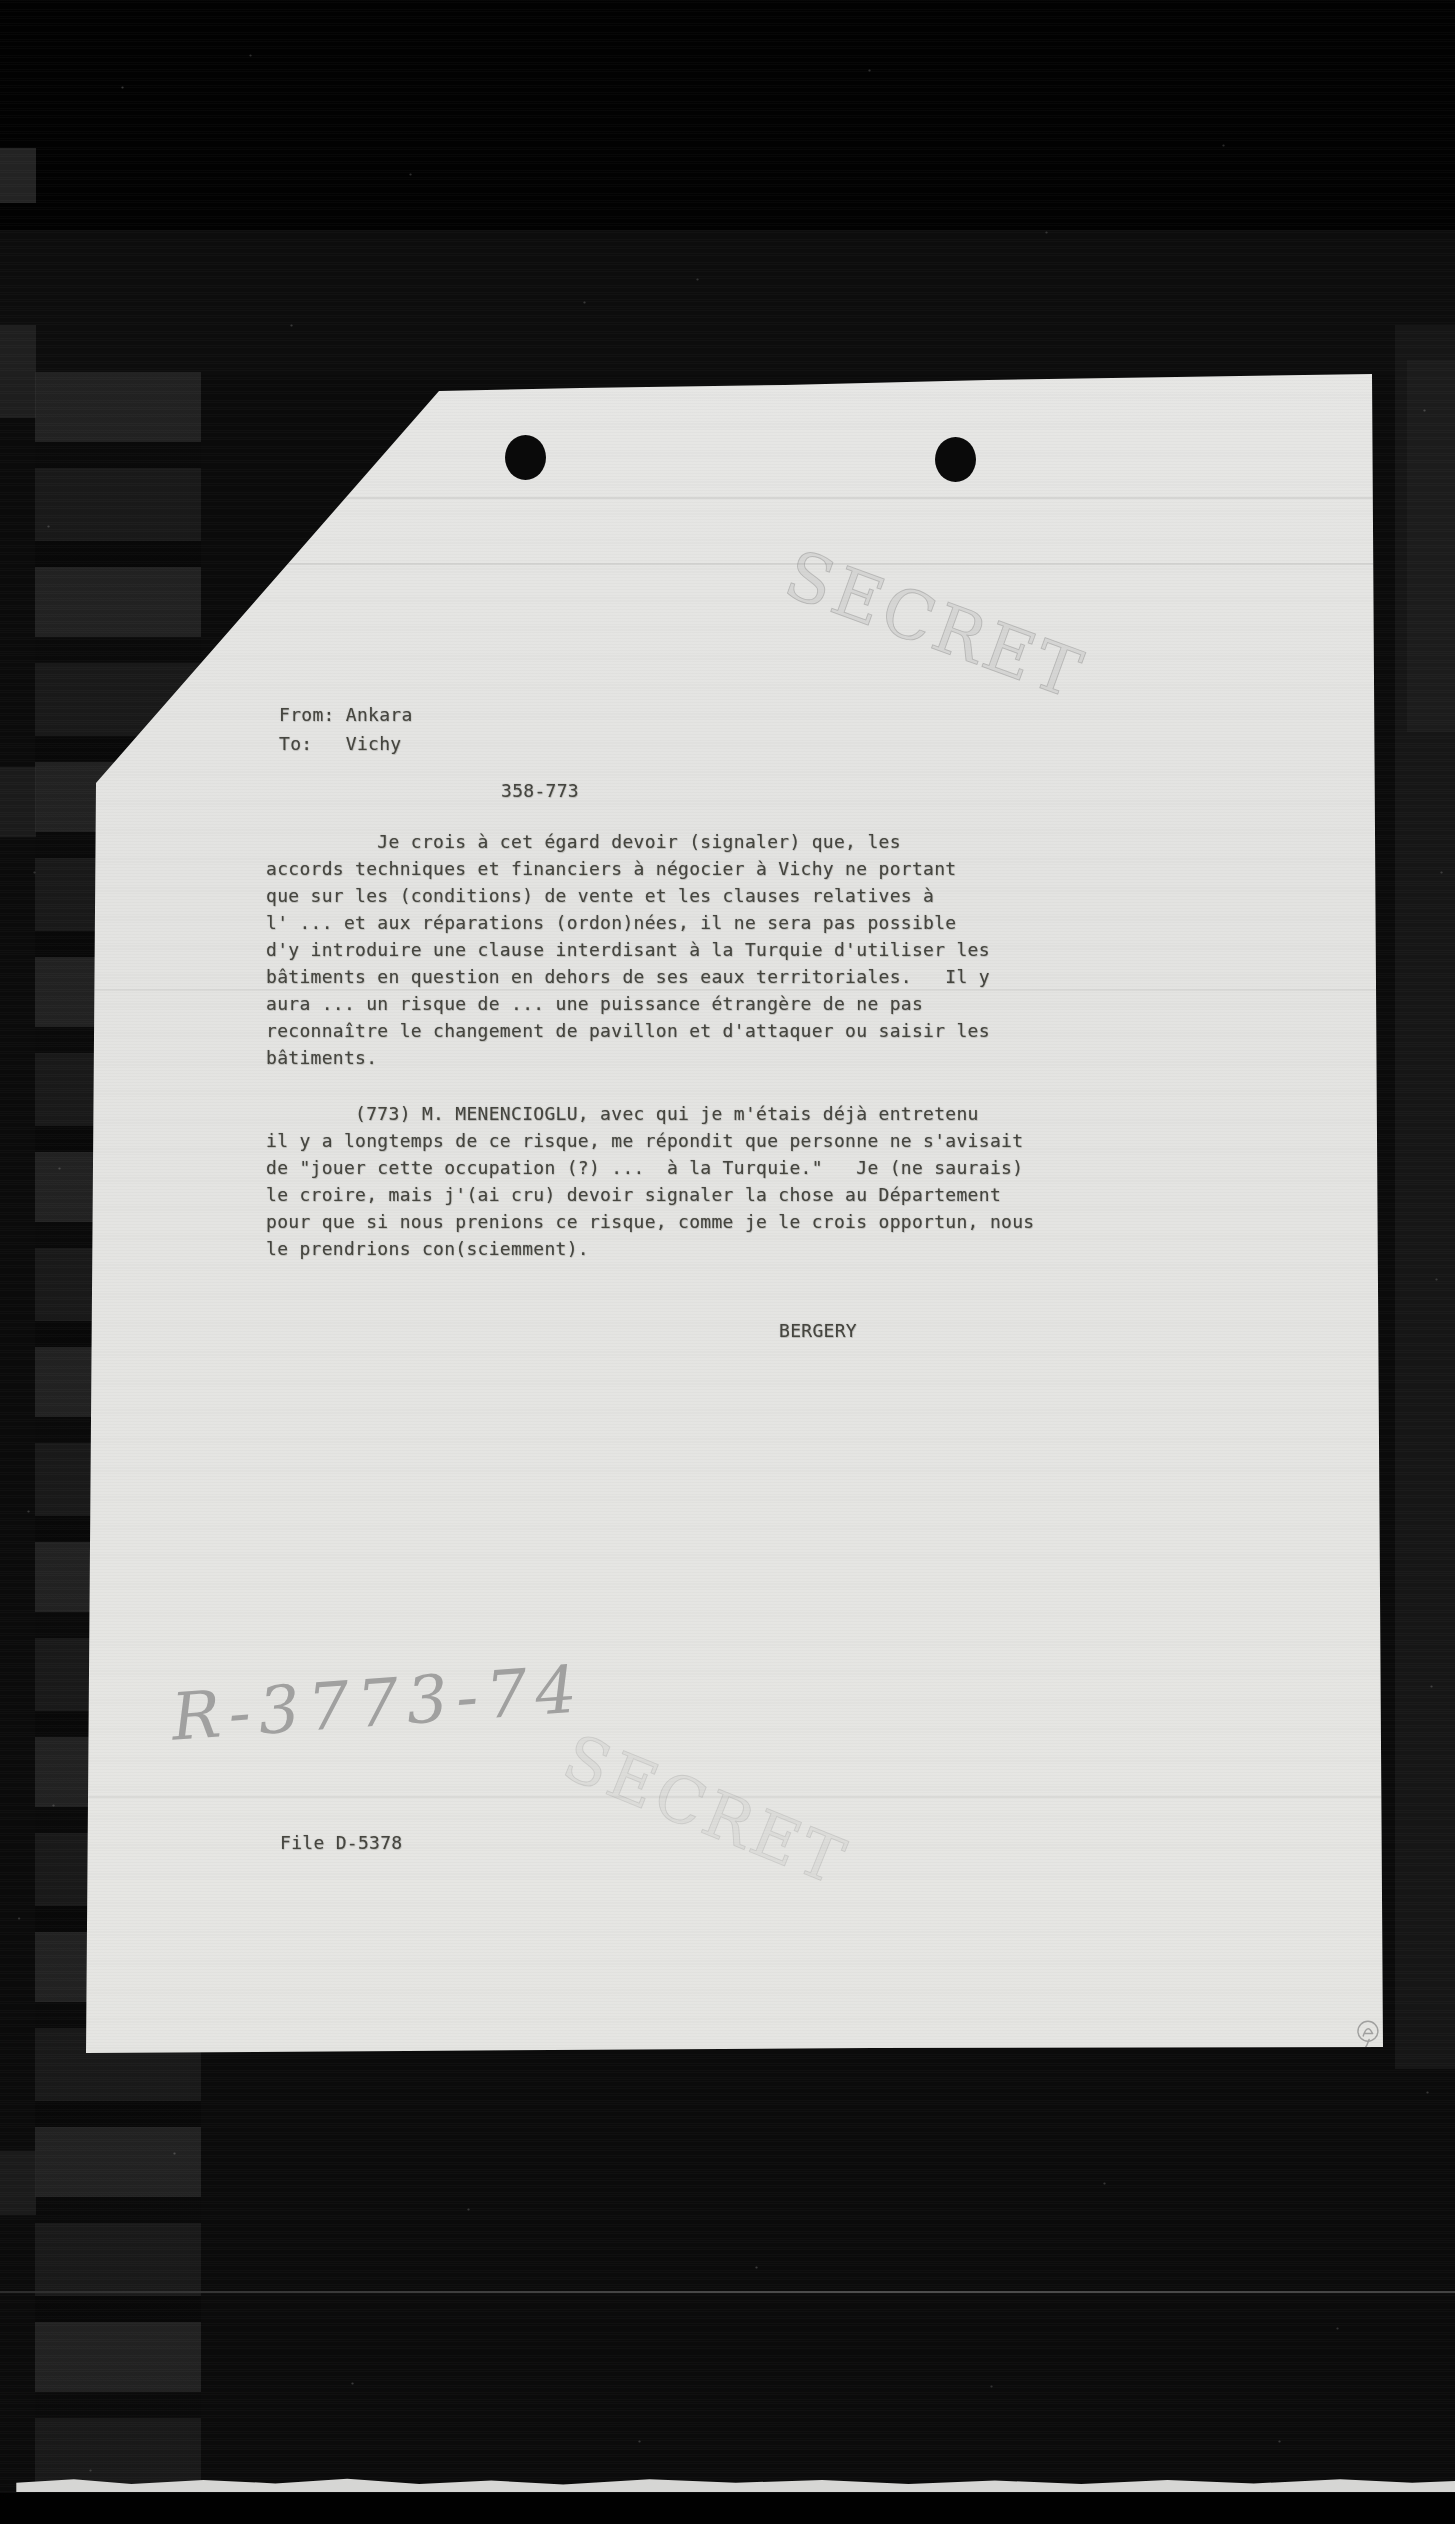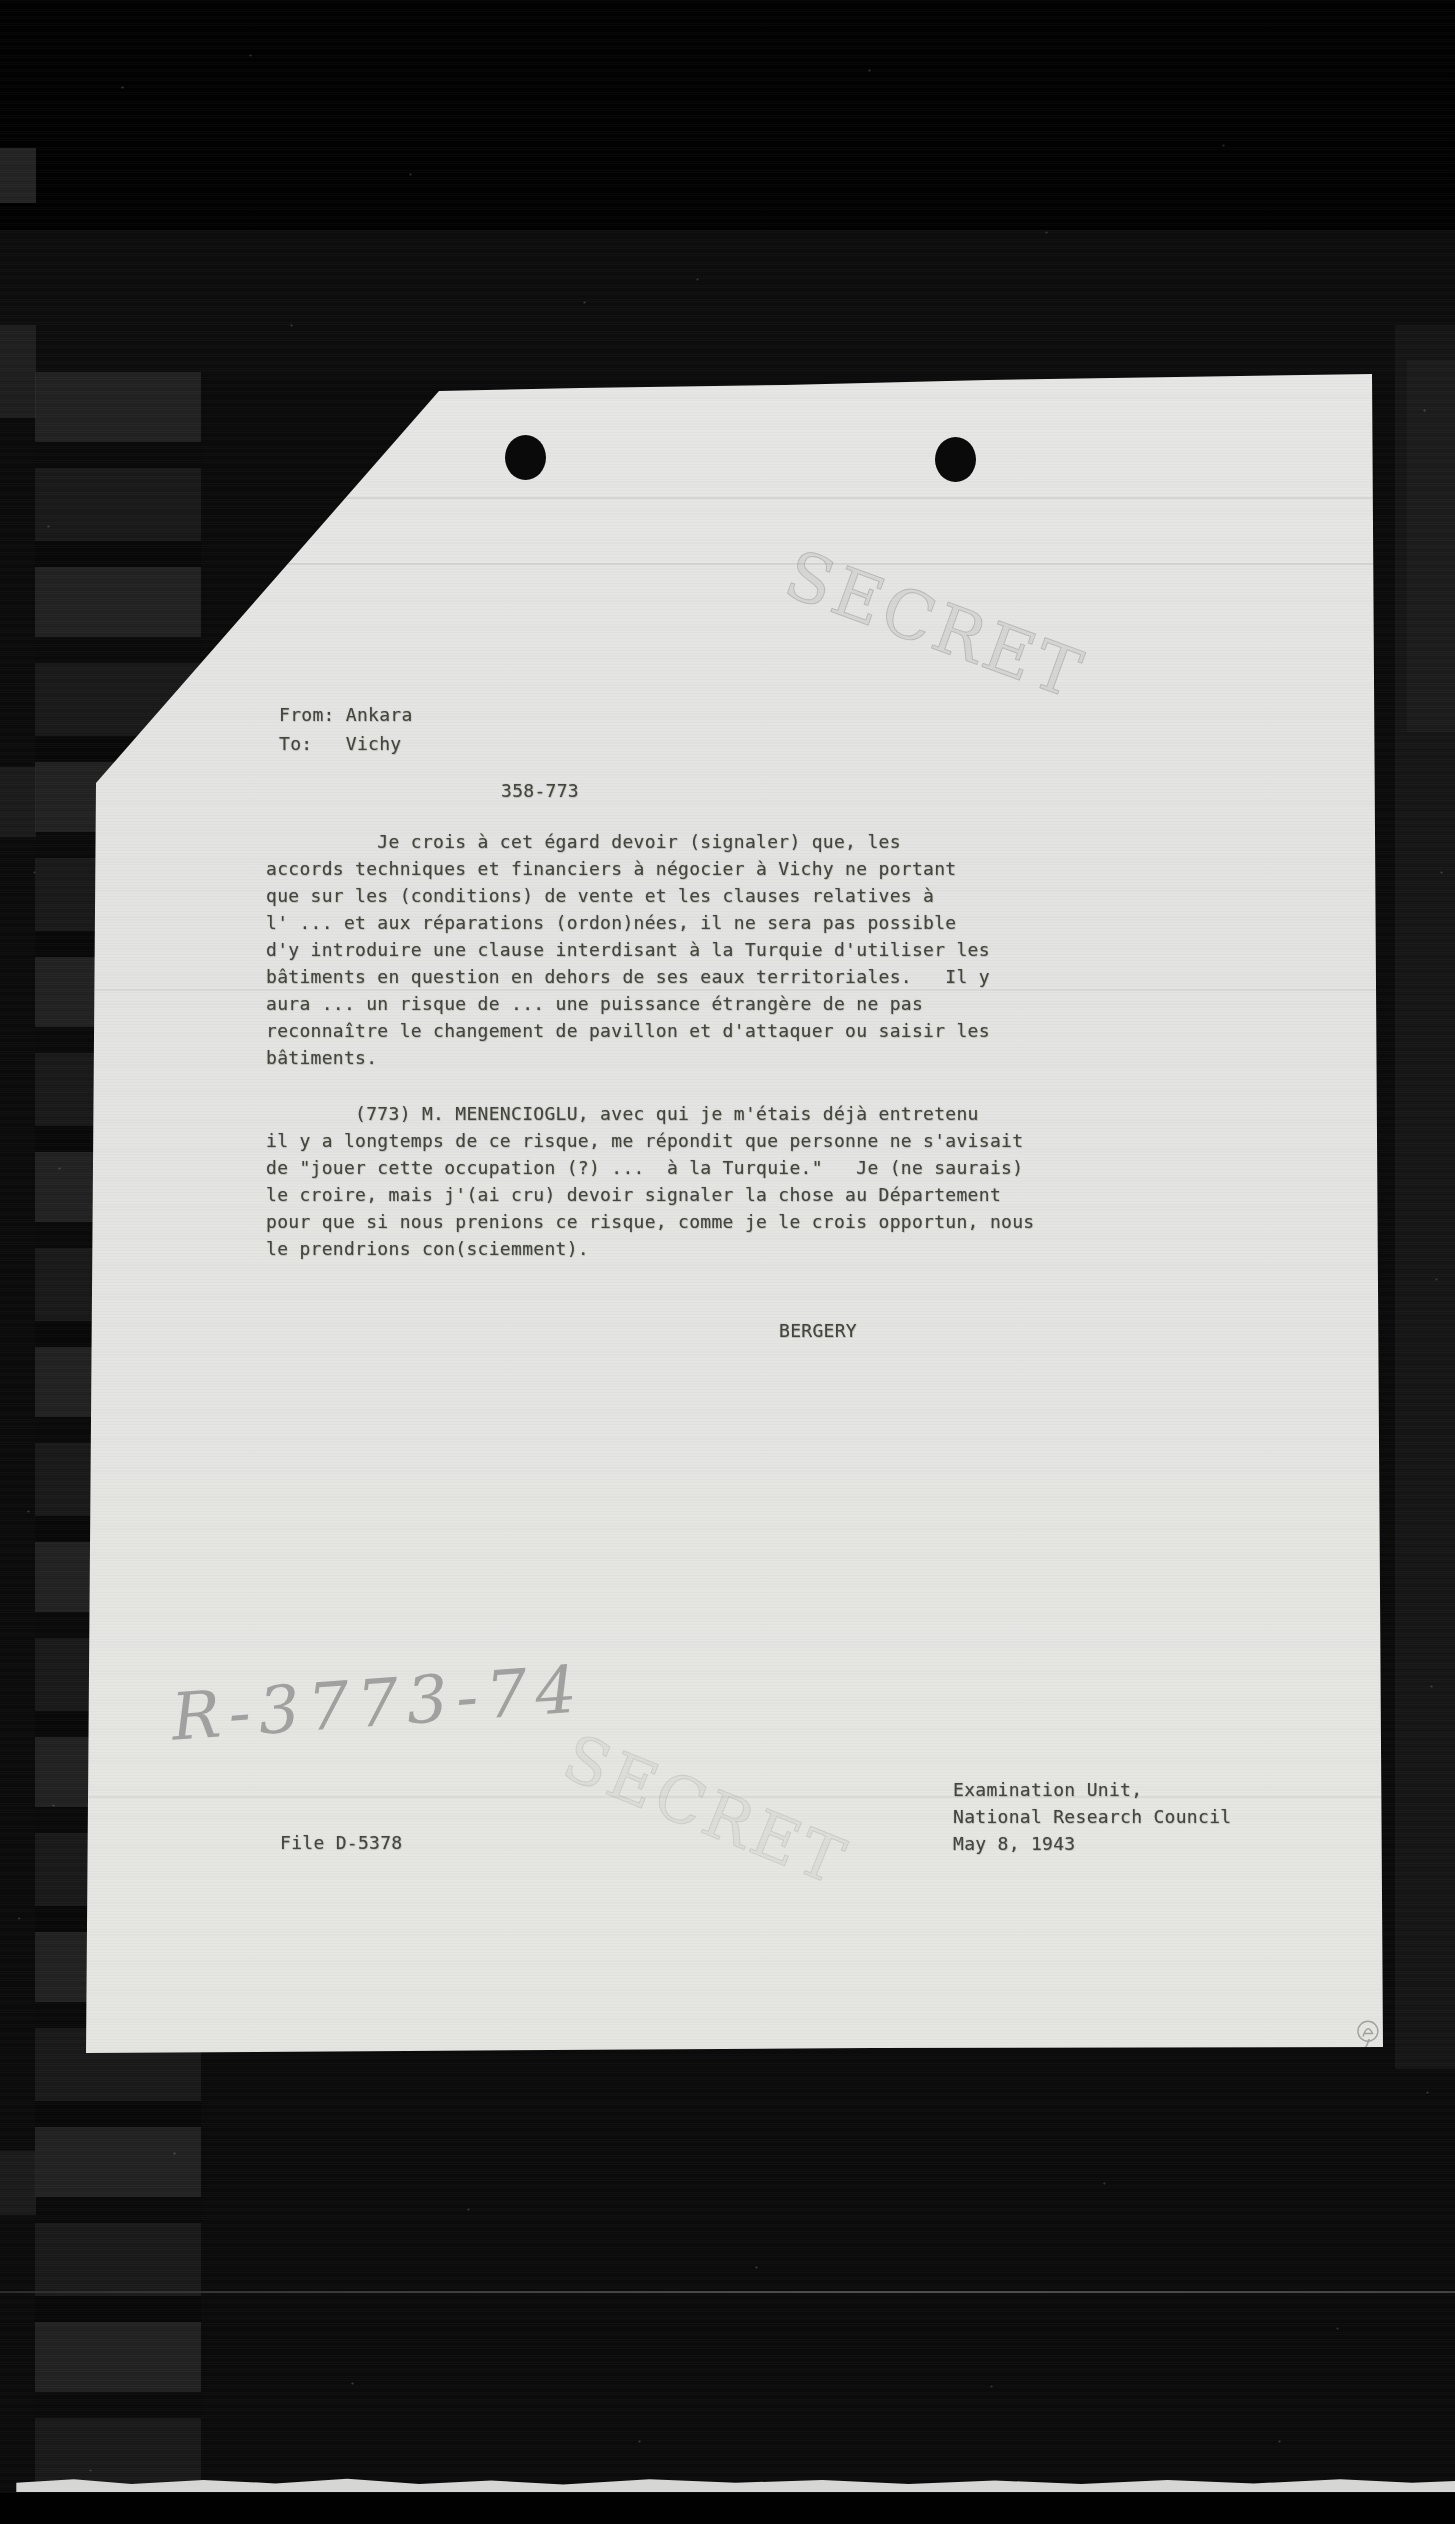--- a/index.html
+++ b/index.html
@@ -180,23 +180,20 @@
 de "jouer cette occupation (?) ...  à la Turquie."   Je (ne saurais)
 le croire, mais j'(ai cru) devoir signaler la chose au Département
 pour que si nous prenions ce risque, comme je le crois opportun, nous
 le prendrions con(sciemment).</div>
 
     <div class="typed sig">BERGERY</div>
 
     <div class="handwritten">R-3773-74</div>
 
     <div class="typed file">File D-5378</div>
-    <div class="typed footer">Examination Unit,
-National Research Council
-May 8, 1943</div>
 
     <svg class="scribble" width="41" height="41" viewBox="0 0 70 70">
       <circle cx="34" cy="26" r="17" fill="none" stroke="#6b6b6b" stroke-width="2.5"></circle>
       <path d="M26 34 Q33 12 42 30 M28 30 L40 30 M36 40 q-4 12 -8 16" fill="none" stroke="#6b6b6b" stroke-width="2.5" stroke-linecap="round"></path>
     </svg>
   </div>
 
   <div class="specks"></div>
 </div>
 

